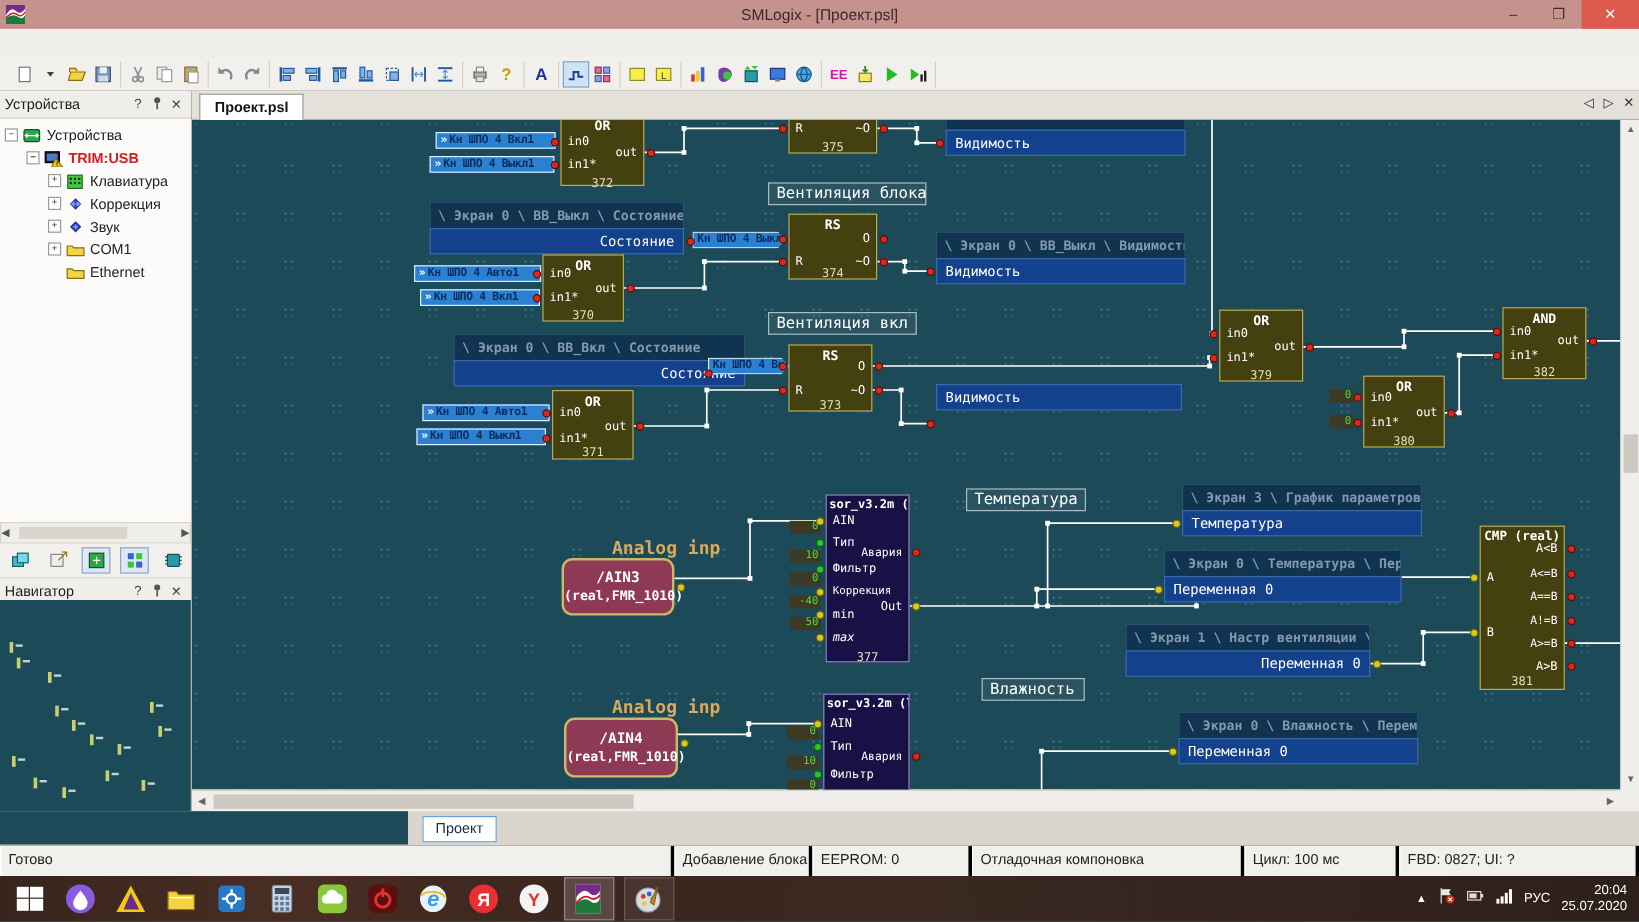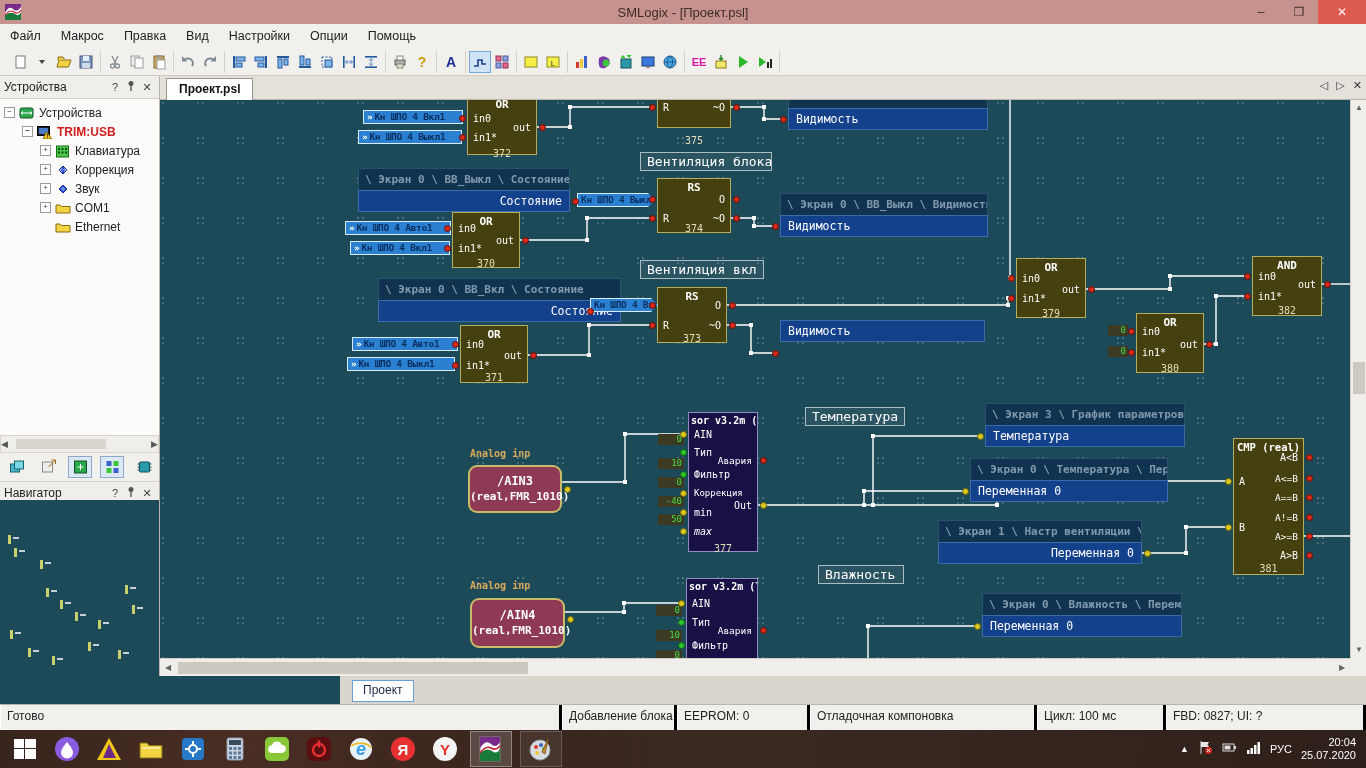--- a/index.html
+++ b/index.html
@@ -87,21 +87,21 @@
   .svar-body{height:22px;line-height:21px;background:#14418c;color:#fff;font-size:11.5px;
     padding:0 7px;white-space:nowrap;overflow:hidden;border:1px solid #3a6ca8;box-sizing:border-box;}
   .svar-body.right{text-align:right;}
   .tag{position:absolute;height:14px;background:#2b80d2;border:1px solid #d9ecfb;box-sizing:border-box;
     color:#072e5e;font-size:9.5px;font-weight:bold;line-height:12px;white-space:nowrap;overflow:hidden;
     padding:0 3px;z-index:4;letter-spacing:-.3px;}
   .tag .chev{color:#fff;margin-right:2px;}
   .tag-dst{clip-path:polygon(0 0,calc(100% - 7px) 0,100% 50%,calc(100% - 7px) 100%,0 100%);}
   .clabel{position:absolute;border:1px solid #a9bdc3;background:rgba(255,255,255,.06);color:#fff;
     font-size:13px;padding:1px 6px;white-space:nowrap;z-index:3;}
-  .ftext{position:absolute;color:#d9a95c;font-size:10px;font-weight:bold;white-space:nowrap;z-index:3;}
+  .ftext{position:absolute;color:#d9a95c;font-size:15px;font-weight:bold;white-space:nowrap;z-index:3;margin-left:40px;}
   .ain{position:absolute;background:#8e3a55;border:2px solid #c9ba6a;border-radius:9px;color:#fff;
     font-weight:bold;font-size:12px;text-align:center;display:flex;flex-direction:column;
     justify-content:center;z-index:2;box-sizing:border-box;line-height:15px;}
   
   #vscroll{position:absolute;left:1350px;top:100px;width:16px;height:558px;background:#f0eeea;border-left:1px solid #d0ccc4;box-sizing:border-box;}
   #vscroll .arr{position:absolute;left:0;width:16px;height:16px;font-size:8px;color:#666;text-align:center;line-height:16px;}
   #vscroll .thumb{position:absolute;left:2px;width:12px;height:32px;top:262px;background:#cdc9c1;}
   #hscroll{position:absolute;left:160px;top:658px;width:1190px;height:18px;background:#f0eeea;border-top:1px solid #d0ccc4;box-sizing:border-box;}
   #hscroll .arr{position:absolute;top:1px;width:16px;height:16px;font-size:8px;color:#666;text-align:center;line-height:16px;}
   #hscroll .thumb{position:absolute;left:18px;top:3px;width:350px;height:12px;background:#cdc9c1;}
@@ -142,29 +142,20 @@
         <path d="M0 11 Q5 5 9 8 T16 6" stroke="#c81830" stroke-width="1.2" fill="none"></path>
       </svg>
     <span class="title">SMLogix - [Проект.psl]</span>
     <div class="wbtns">
       <div class="wbtn">–</div>
       <div class="wbtn">❐</div>
       <div class="wbtn close">✕</div>
     </div>
   </div>
 
-  <div id="menubar">
-      <div class="menu-item">Файл</div>
-      <div class="menu-item">Макрос</div>
-      <div class="menu-item">Правка</div>
-      <div class="menu-item">Вид</div>
-      <div class="menu-item">Настройки</div>
-      <div class="menu-item">Опции</div>
-      <div class="menu-item">Помощь</div>
-    </div>
   <div id="toolbar">
       <div class="tb-group">
         <div class="tb-btn">
           <svg viewBox="0 0 16 16">
             <rect x="4" y="2" width="9" height="12" fill="#fff" stroke="#777"></rect>
           </svg>
         </div>
         <div class="tb-btn">
           <svg viewBox="0 0 16 16">
             <path d="M5 6h6l-3 4z" fill="#444"></path>
@@ -655,21 +646,21 @@
         <div class="pin-l" style="top: 36px;">in1*</div>
         <div class="pin-r" style="top: 26px;">out</div>
         <div class="lb-num" style="top: 52px;">372</div>
       </div>
       <div class="dot red" style="left: 299px; top: 15px;"></div>
       <div class="dot red" style="left: 299px; top: 34px;"></div>
       <div class="dot red" style="left: 379px; top: 24px;"></div>
       <div class="lblock" style="left: 497px; top: -33px; width: 74px; height: 61px;">
         <div class="pin-l" style="top: 34px;">R</div>
         <div class="pin-r" style="top: 34px;">~O</div>
-        <div class="lb-num" style="top: 67px;">375</div>
+        <div class="lb-num" style="top: 50px;">375</div>
       </div>
       <div class="dot red" style="left: 489px; top: 4px;"></div>
       <div class="dot red" style="left: 573px; top: 4px;"></div>
       <div class="lblock" style="left: 497px; top: 78px; width: 74px; height: 55px;">
         <div class="lb-title">RS</div>
         <div class="pin-l" style="top: 34px;">R</div>
         <div class="pin-r" style="top: 15px;">O</div>
         <div class="pin-r" style="top: 34px;">~O</div>
         <div class="lb-num" style="top: 44px;">374</div>
       </div>

